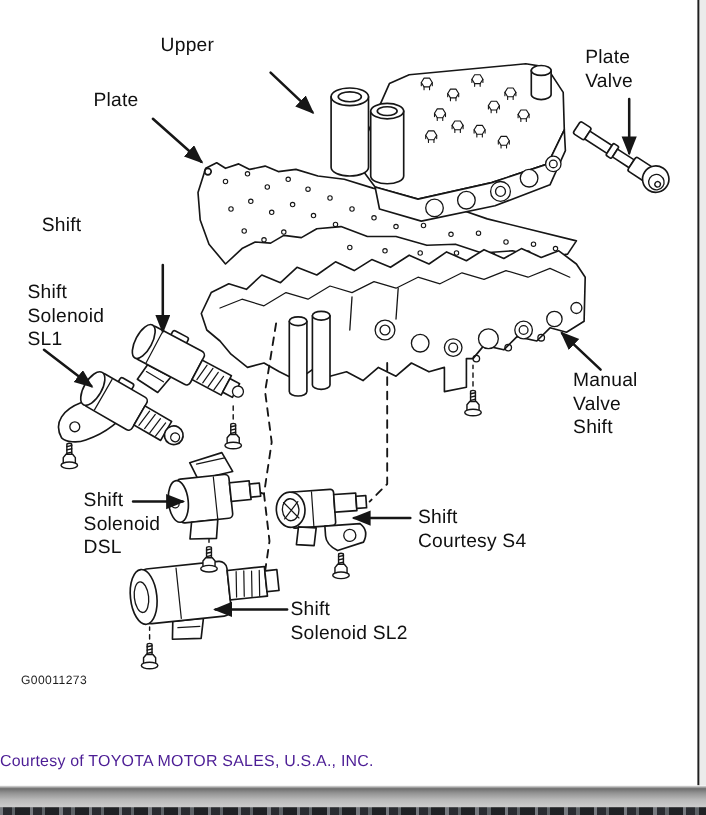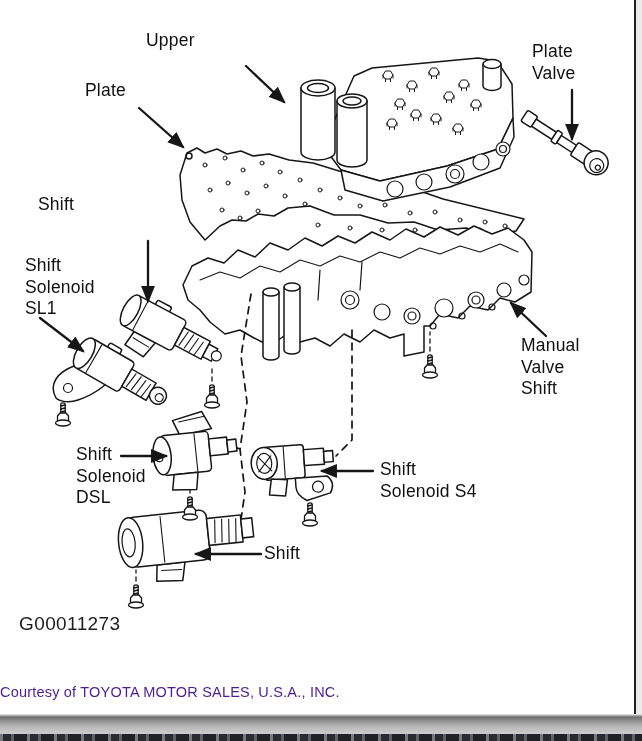--- a/index.html
+++ b/index.html
@@ -2,21 +2,21 @@
 <html><head>
 <meta charset="utf-8">
 <style>
   * { margin:0; padding:0; box-sizing:border-box; }
   html,body { width:642px; height:741px; }
   body { font-family:"Liberation Sans",sans-serif; background:#fff; overflow:hidden; }
   .stage { position:relative; width:642px; height:691px; background:#fff; }
   .diagram-svg { position:absolute; left:0; top:0; }
   .part-label { position:absolute; font-size:17.5px; line-height:21.5px; color:#101010;
                 letter-spacing:.2px; white-space:nowrap; }
-  .figure-id { position:absolute; left:19px; top:613px; font-size:19px; color:#1d1d1d; letter-spacing:.4px; }
+  .figure-id { position:absolute; left:19px; top:613px; font-size:11px; color:#1d1d1d; letter-spacing:.4px; }
   .credit { position:absolute; left:0; top:684px; width:637px; text-align:left;
             font-size:14.5px; color:#4c1d95; letter-spacing:.2px; }
   .right-border { position:absolute; left:634px; top:0; width:2px; height:714px; background:#1f1f1f; }
   .right-gutter { position:absolute; left:636px; top:0; width:6px; height:714px; background:#ebebeb; }
   .footer-bar { position:absolute; left:0; top:714px; width:642px; height:27px;
                 background:linear-gradient(180deg,#f2f2f2 0px,#6e6e6e 3px,#939393 7px,#b9b9b9 13px,#cbcbcb 19px,#c7c7c7 100%); }
   .taskbar-strip { position:absolute; left:0; bottom:0; width:642px; height:7px; background:#3f3f3f;
                 background-image:repeating-linear-gradient(90deg, rgba(165,170,180,.55) 0 3px,
                 rgba(38,40,46,.85) 3px 11px, rgba(130,140,150,.45) 11px 14px, rgba(28,30,34,.9) 14px 27px); }
 </style>
@@ -281,25 +281,26 @@
   </div>
 
   <div class="part-label" style="left:76px; top:444px">
     <div>Shift</div>
     <div>Solenoid</div>
     <div>DSL</div>
   </div>
 
   <div class="part-label" style="left:380px; top:459px">
     <div>Shift</div>
-    <div>Solenoid S4</div>
+    <div>Courtesy S4</div>
   </div>
 
   <div class="part-label" style="left:264px; top:543px">
     <div>Shift</div>
+    <div>Solenoid SL2</div>
   </div>
 
   <div class="part-label" style="left:521px; top:335px">
     <div>Manual</div>
     <div>Valve</div>
     <div>Shift</div>
   </div>
 
   <div class="figure-id">G00011273</div>
 

